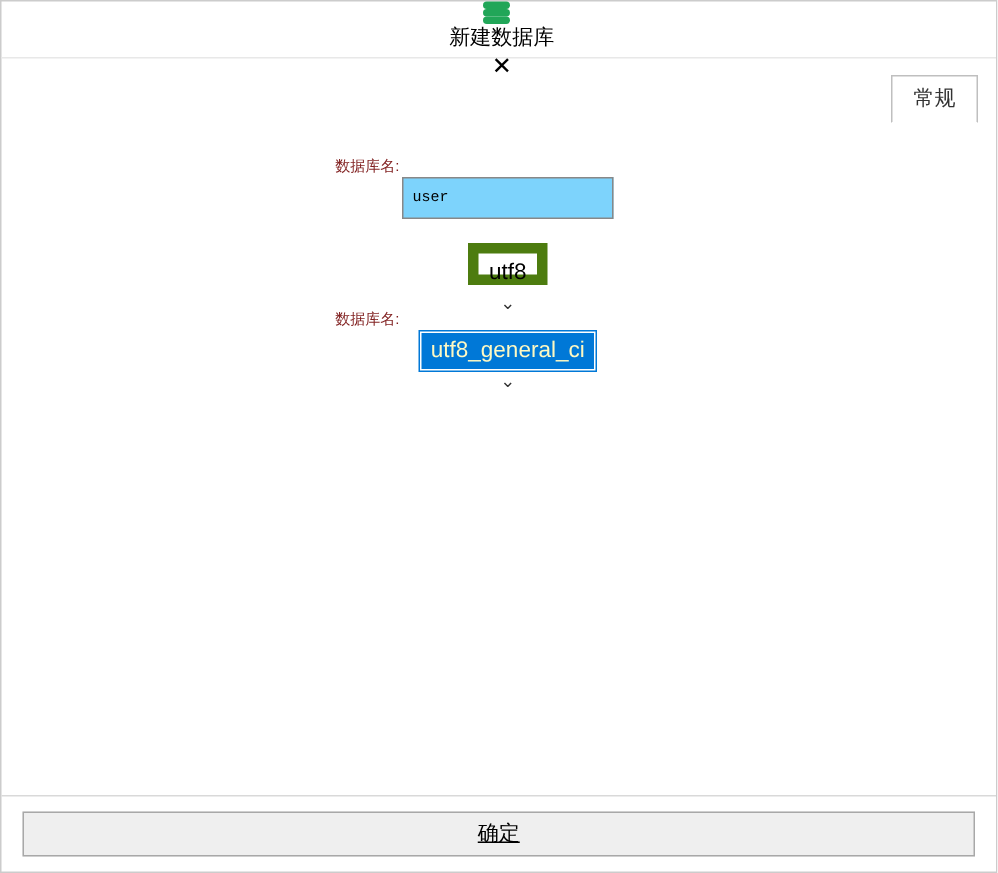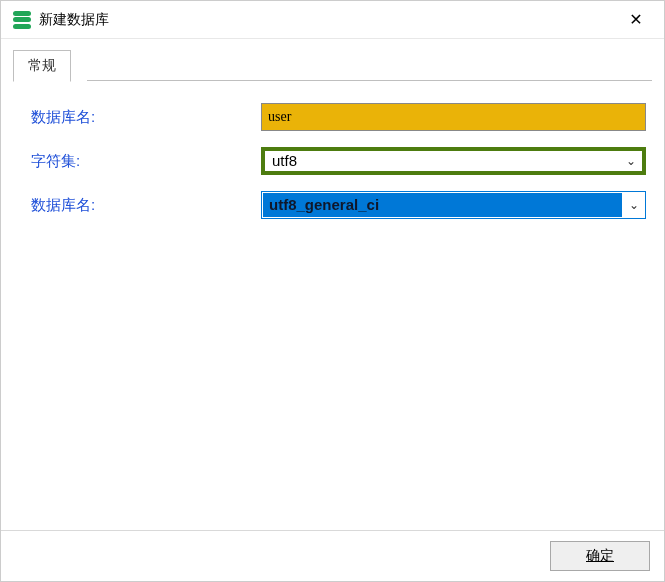--- a/index.html
+++ b/index.html
@@ -1,15 +1,15 @@
 <!DOCTYPE html>
 <html><head>
 <meta charset="utf-8">
 <style>
-  * { box-sizing: border-box; margin: 0; padding: 0; }
+  * { box-sizing: border-box; margin: 0; padding: 0; flex-direction: column; }
   body {
     font-family: "Microsoft YaHei", "Segoe UI", sans-serif;
     font-size: 13px;
     background: #fff;
     color: #000;
   }
   .window {
     width: 665px;
     height: 582px;
     border: 1px solid #ccc;
@@ -33,21 +33,21 @@
     display: block; width: 18px; height: 5px; background: #21a658; border-radius: 3px;
   }
   .titlebar .title { font-size: 14px; flex: 1; }
   .titlebar .close {
     width: 40px; height: 30px; display:flex; align-items:center; justify-content:center;
     font-size: 16px; font-family: Arial, sans-serif; cursor: default;
   }
   .tabs {
     display: flex;
     padding: 10px 12px 0 12px;
-    gap: 16px;
+    gap: 0;
     align-items: flex-end;
   }
   .tab {
     padding: 6px 14px;
     font-size: 14px;
     color: #333;
     cursor: default;
     position: relative;
     top: 1px;
   }
@@ -68,38 +68,38 @@
     padding: 22px 18px 10px 30px;
     flex: 1;
   }
   .row {
     display: flex;
     align-items: center;
     margin-bottom: 16px;
   }
   .row .label {
     width: 230px;
-    font-size: 15px;
-    color: #1d4ed8;
+    font-size: 10px;
+    color: #7f1d1d;
   }
   .row .control { flex: 1; }
   .text-input {
     width: 100%;
     height: 28px;
     border: 1px solid #888;
     padding: 2px 6px;
-    font-size: 14px;
-    font-family: Liberation Serif, serif;
+    font-size: 10px;
+    font-family: Liberation Mono, monospace;
     outline: none;
-    background: #eab308;
+    background: #7dd3fc;
   }
   .combo {
     width: 100%;
     height: 28px;
-    border: 4px solid #4d7c0f;
+    border: 7px solid #4d7c0f;
     display: flex;
     align-items: center;
     font-size: 15px;
     background: #fff;
     position: relative;
   }
   .combo .value {
     flex: 1;
     padding: 0 6px;
     line-height: 24px;
@@ -107,22 +107,21 @@
     margin: 1px;
   }
   .combo .chev {
     width: 22px; text-align: center; font-size: 12px; color: #333;
   }
   .combo.focused {
     border: 1px solid #0078d7;
   }
   .combo.focused .value {
     background: #0078d7;
-    color: #0f172a;
-    font-weight: bold;
+    color: #fef9c3;
   }
   .button-bar {
     border-top: 1px solid #d9d9d9;
     padding: 10px 14px;
     display: flex;
     justify-content: flex-end;
     gap: 12px;
     text-decoration: underline;
   }
   .btn {
@@ -163,21 +162,20 @@
   <div class="form-area">
 
     <div class="row">
       <div class="label">数据库名:</div>
       <div class="control">
         <input class="text-input" type="text" value="user" style="">
       </div>
     </div>
 
     <div class="row">
-      <div class="label">字符集:</div>
       <div class="control">
         <div class="combo">
           <span class="value">utf8</span>
           <span class="chev">⌄</span>
         </div>
       </div>
     </div>
 
     <div class="row">
       <div class="label">数据库名:</div>

